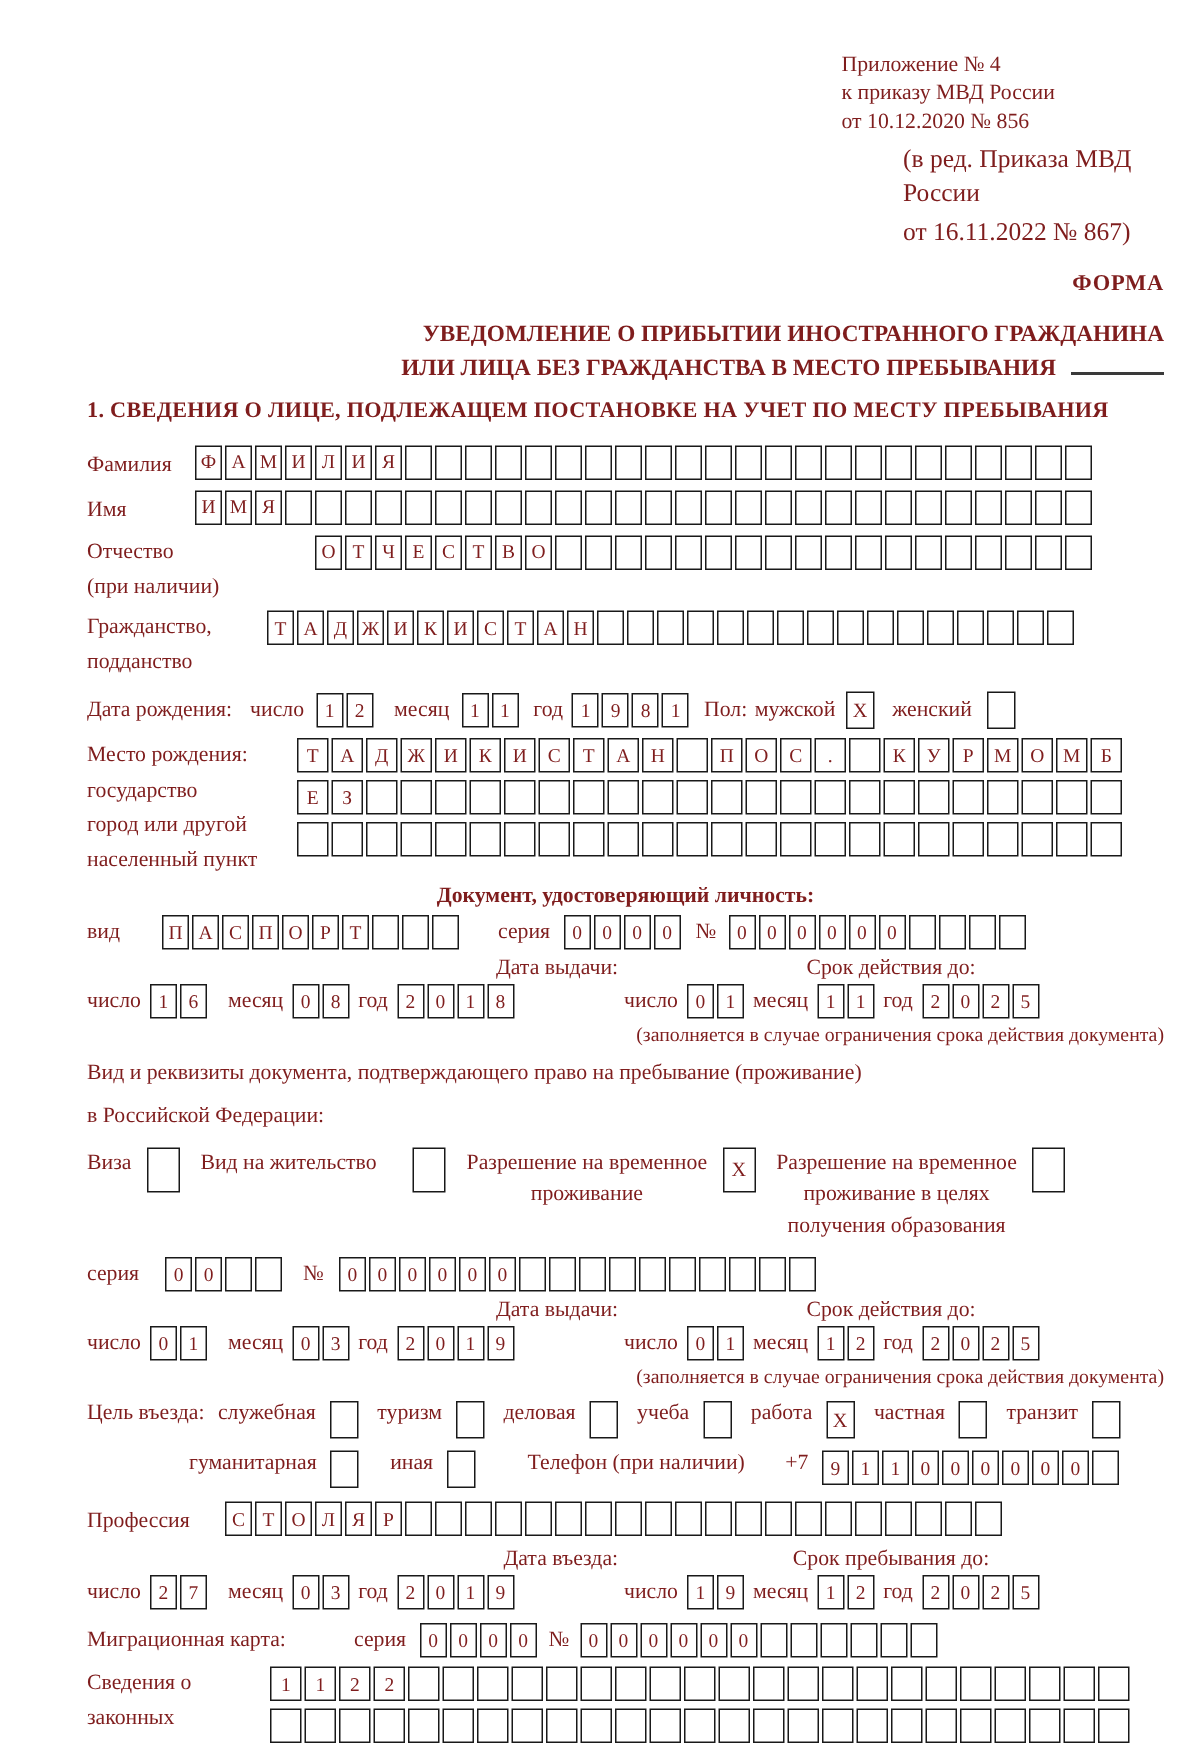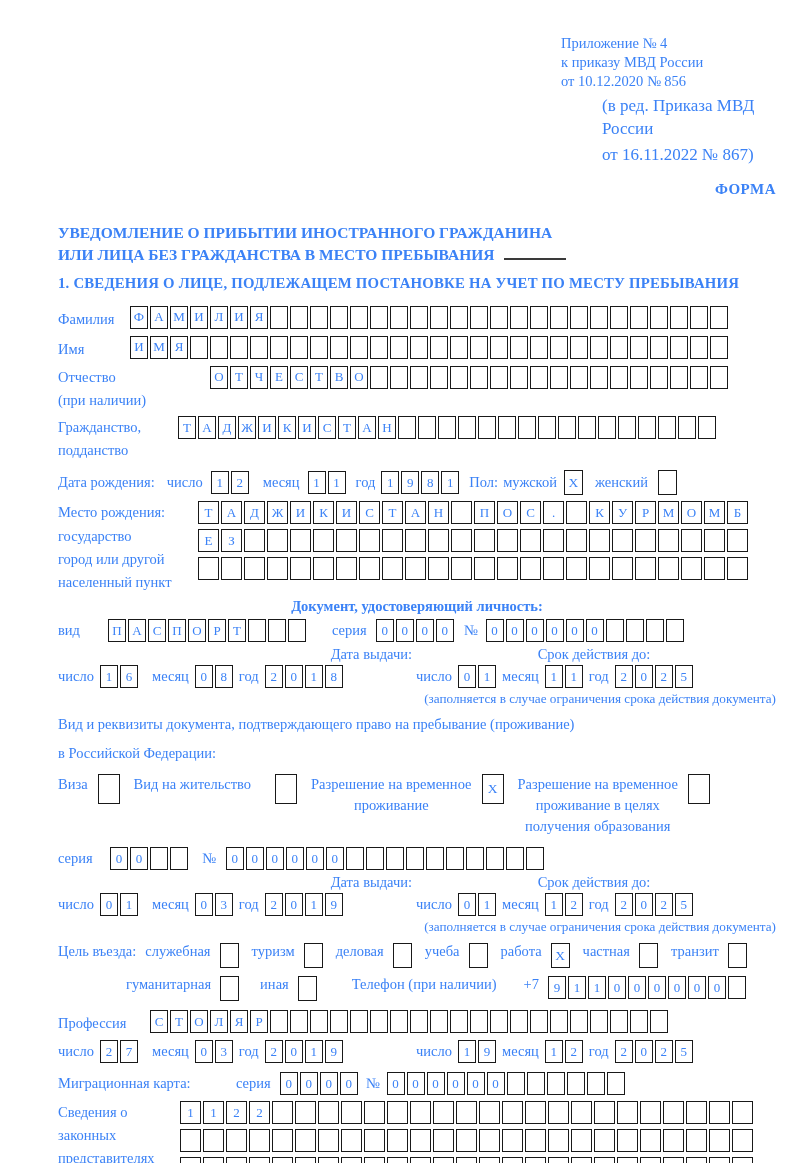--- a/index.html
+++ b/index.html
@@ -1,25 +1,25 @@
 <!DOCTYPE html>
 <html><head>
 <meta charset="utf-8">
 <style>
   html,body{margin:0;padding:0;background:#fff;}
   .page{
     width:800px;height:1163px;box-sizing:border-box;
     padding:34px 24px 10px 58px;
     font-family:"Liberation Serif","DejaVu Serif",serif;
-    font-size:14.5px;color:#3b82f6;background:#fff;position:relative;overflow:hidden;
+    font-size:14.5px;color:#7f1d1d;background:#fff;position:relative;overflow:hidden;
   }
   .appendix{margin-left:auto;width:215px;line-height:1.32;}
   .appendix .rev{font-size:17px;margin-top:4px;margin-left:41px;}
   .forma{text-align:right;font-weight:bold;font-size:15px;margin-top:14px;letter-spacing:.5px;}
-  .title{ text-align:left;font-weight:bold;font-size:15.5px;margin-top:24px;line-height:1.45;}
+  .title{ text-align:right;font-weight:bold;font-size:15.5px;margin-top:14px;line-height:1.45;}
   .t-underline{display:inline-block;width:62px;border-bottom:2px solid #3a3a3a;height:14px;margin-left:10px;}
   .sec-head{font-weight:bold;font-size:14.8px;margin-top:8px;margin-bottom:14px;letter-spacing:.2px;}
   .frow{display:flex;align-items:flex-start;margin-bottom:4px;}
   .lbl{flex:0 0 auto;line-height:26px;}
   .lbl-stack{flex:0 0 auto;line-height:1.6;}
   .w70{width:72px}.w150{width:152px}.w118{width:120px}.w138{width:140px}.w92{width:92px}.w122{width:122px}
   .cells{display:inline-flex;gap:2px;flex:0 0 auto;}
   .cell{
     width:16px;height:21px;border:1.8px solid #191919;background:#fff;
     display:inline-flex;align-items:center;justify-content:center;
@@ -577,20 +577,24 @@
         <span class="cell"></span>
         <span class="cell"></span>
         <span class="cell"></span>
         <span class="cell"></span>
         <span class="cell"></span>
         <span class="cell"></span>
         <span class="cell"></span>
       </span>
   </div>
 
+  <div class="pairheads">
+    <div class="ph-l">Дата въезда:</div>
+    <div class="ph-r">Срок пребывания до:</div>
+  </div>
   <div class="daterow">
     <div class="dgroup dg-l">
       <span>число</span>
       <span class="cells">
           <span class="cell">2</span>
           <span class="cell">7</span>
         </span>
       <span style="margin-left:8px;">месяц</span>
       <span class="cells">
           <span class="cell">0</span>

